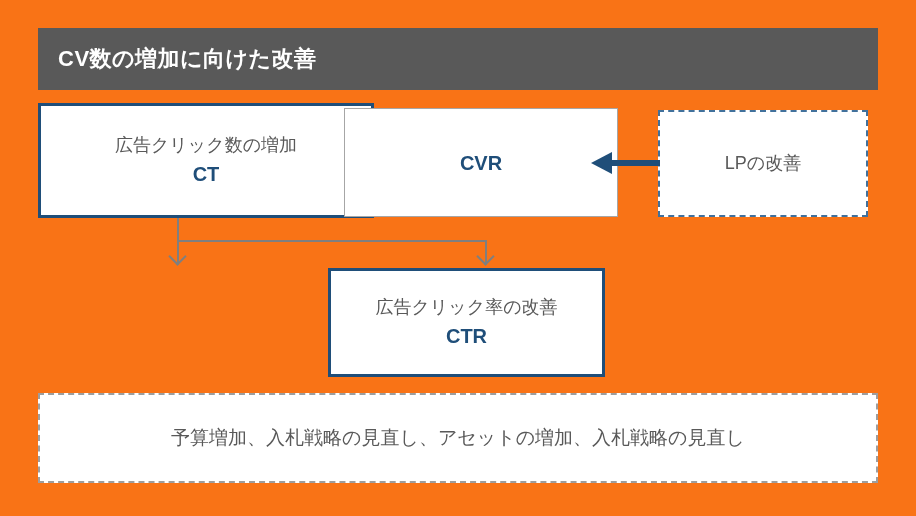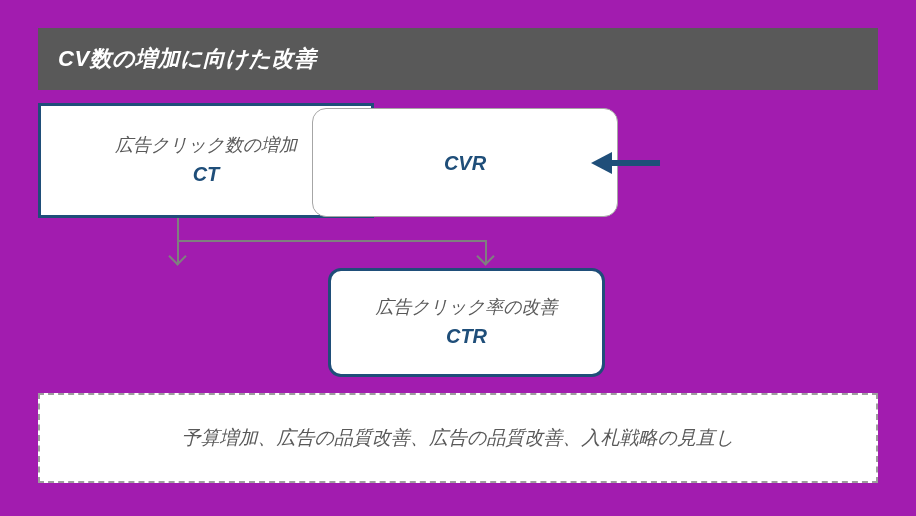--- a/index.html
+++ b/index.html
@@ -4,23 +4,22 @@
 <style>
   html, body {
     margin: 0;
     padding: 0;
     font-family: "Liberation Sans", "DejaVu Sans", sans-serif;
   }
   .stage {
     position: relative;
     width: 916px;
     height: 516px;
-    background: #a21caf;
+    background: #f97316;
     overflow: hidden;
-    font-style: italic;
   }
   
   .header-bar {
     position: absolute;
     left: 38px; top: 28px;
     width: 840px; height: 62px;
     background: #595959;
     display: flex;
     align-items: center;
     box-sizing: border-box;
@@ -53,24 +52,24 @@
     font-size: 20px;
     font-weight: bold;
     line-height: 1.5;
   }
   .blue-border { border: 3px solid #1f4e79; }
   .thin-border { border: 1px solid #a6a6a6; }
   .dashed-blue { border: 2px dashed #41719c; }
   .dashed-gray { border: 2px dashed #9e9e9e; }
 
   .box-ct  { left: 38px;  top: 103px; width: 336px; height: 115px; }
-  .box-cvr { left: 312px; top: 108px; width: 306px; height: 109px; border-radius: 14px; }
+  .box-cvr { left: 344px; top: 108px; width: 274px; height: 109px; }
   .box-lp  { left: 658px; top: 110px; width: 210px; height: 107px; }
   .box-imp { left: 38px;  top: 268px; width: 279px; height: 109px; }
-  .box-ctr { left: 328px; top: 268px; width: 277px; height: 109px; border-radius: 13px; }
+  .box-ctr { left: 328px; top: 268px; width: 277px; height: 109px; }
   .box-strategy {
     left: 38px; top: 393px;
     width: 840px; height: 90px;
   }
   .box-strategy .jp-label { font-size: 19px; }
 
   
   .blue-arrow-tail {
     position: absolute;
     left: 611px; top: 160px;
@@ -116,33 +115,36 @@
 
   <div class="node blue-border box-ct">
     <span class="jp-label">広告クリック数の増加</span>
     <span class="metric">CT</span>
   </div>
 
   <div class="node thin-border box-cvr">
     <span class="metric">CVR</span>
   </div>
 
+  <div class="node dashed-blue box-lp">
+    <span class="jp-label">LPの改善</span>
+  </div>
 
   <div class="blue-arrow-tail"></div>
   <div class="blue-arrow-head"></div>
 
   <div class="conn conn-v1"></div>
   <div class="conn conn-h"></div>
   <div class="conn conn-v2"></div>
   <div class="chevron-down chev-1"></div>
   <div class="chevron-down chev-2"></div>
 
 
   <div class="node blue-border box-ctr">
     <span class="jp-label">広告クリック率の改善</span>
     <span class="metric">CTR</span>
   </div>
 
   <div class="node dashed-gray box-strategy">
-    <span class="jp-label">予算増加、広告の品質改善、広告の品質改善、入札戦略の見直し</span>
+    <span class="jp-label">予算増加、入札戦略の見直し、アセットの増加、入札戦略の見直し</span>
   </div>
 
 </div>
 
 </body></html>

